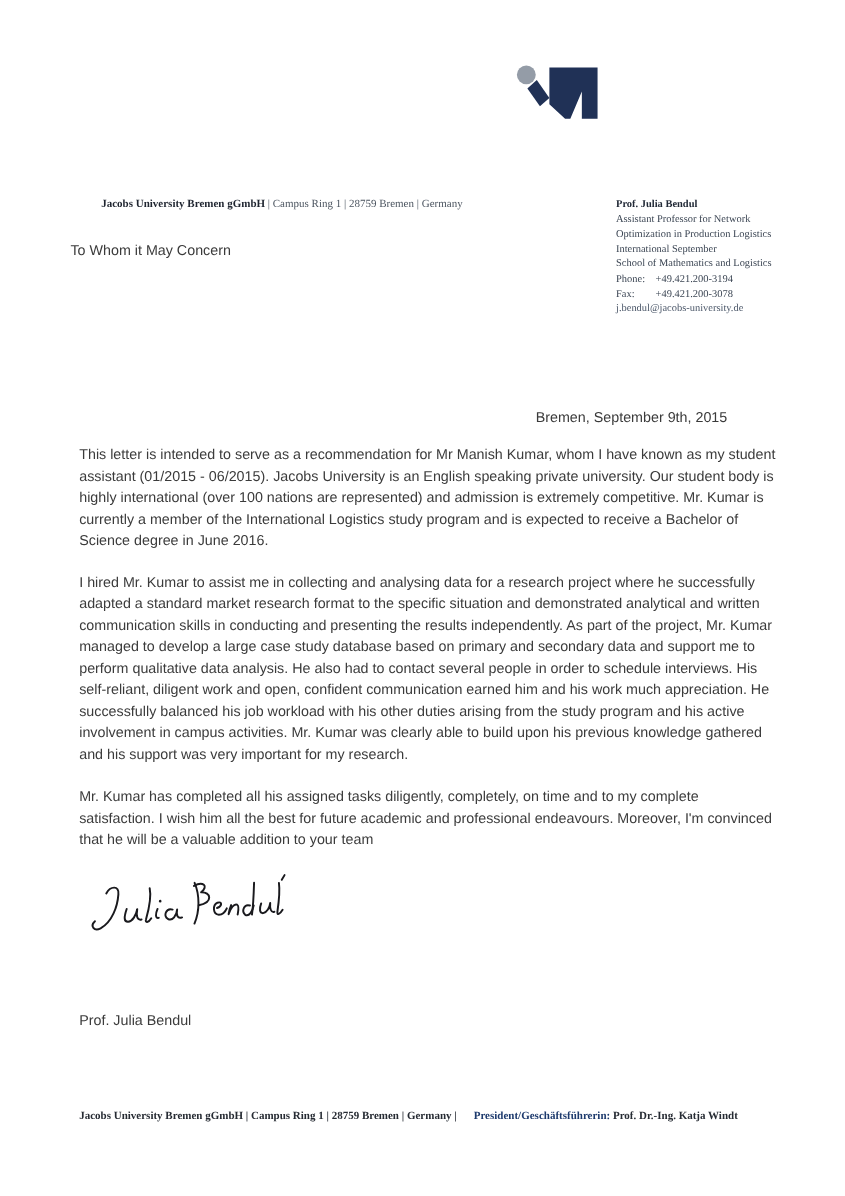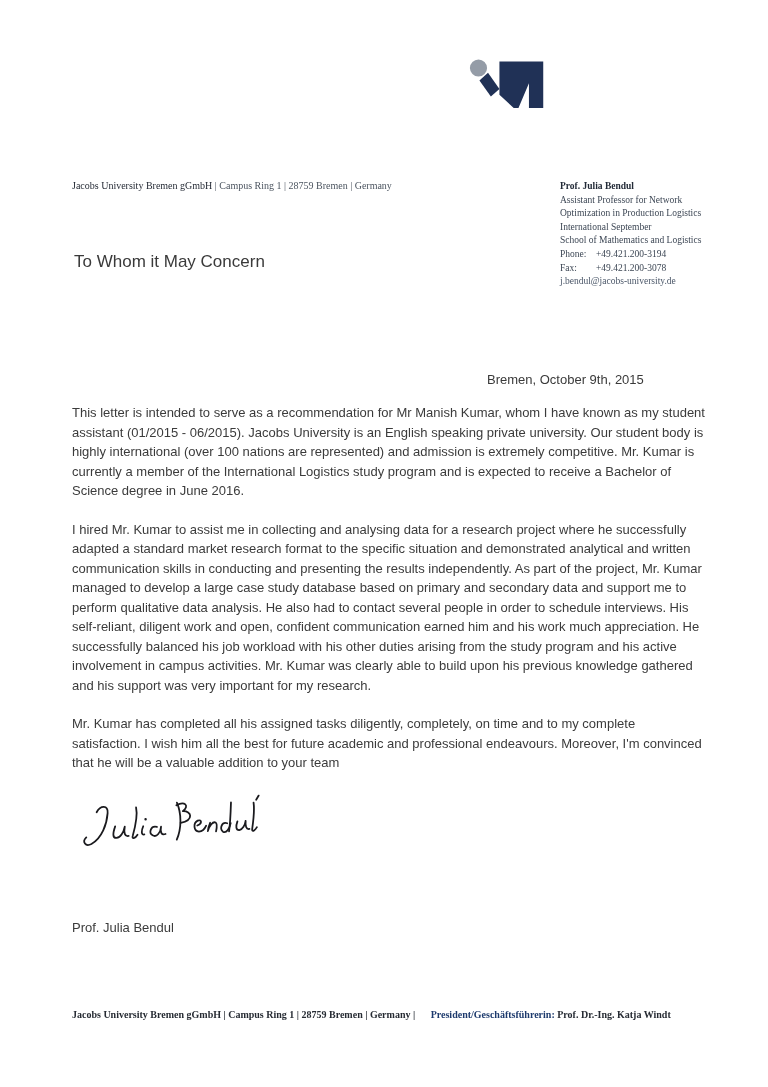--- a/index.html
+++ b/index.html
@@ -8,29 +8,29 @@
     font-family:"Liberation Sans",sans-serif;color:#3a3a3a;overflow:hidden;
   }
   
   .logo{position:absolute;left:468px;top:56px;display:flex;align-items:flex-start;}
   .logo-mark{width:80px;height:66px;}
   .logo-text{margin-left:10px;margin-top:28px;font-size:15.5px;letter-spacing:2px;
     color:#646d78;line-height:19px;font-weight:400;}
   
   .header-line{position:absolute;left:72px;top:180px;font-family:"Liberation Serif",serif;
     font-size:10px;color:#4c5560;white-space:nowrap;}
-  .header-line .b{font-weight:normal;color:#1f2530;}
+  .header-line .b{font-weight:bold;color:#1f2530;margin-left:20px;}
   
   .contact{position:absolute;left:560px;top:180px;width:170px;
     font-family:"Liberation Serif",serif;font-size:9.5px;line-height:13.6px;color:#3c4654;}
   .contact .name{font-weight:bold;color:#222a37;}
   .contact .lbl{display:inline-block;width:36px;}
   .contact .email{color:#4a5668;}
   
-  .heading{position:absolute;left:74px;top:220px;font-size:17px;color:#3a3a3a;margin-top:32px;}
+  .heading{position:absolute;left:64px;top:220px;font-size:13px;color:#3a3a3a;}
   .dateline{position:absolute;left:487px;top:372px;font-size:13px;color:#3a3a3a;}
   
   .body-text{position:absolute;left:72px;top:403px;width:633px;font-size:13px;
     line-height:19.5px;color:#3b3b3b;}
   .body-text p{margin:0 0 19px 0;}
   .body-text .salutation{margin:0 0 13px 0;}
   
   .signature{position:absolute;left:74px;top:792px;}
   
   .signblock{position:absolute;left:72px;top:919px;font-size:13px;line-height:18.5px;color:#3b3b3b;}
@@ -67,21 +67,21 @@
       <span class="lbl">Phone:</span><span>+49.421.200-3194</span>
     </div>
     <div>
       <span class="lbl">Fax:</span><span>+49.421.200-3078</span>
     </div>
     <div class="email">j.bendul@jacobs-university.de</div>
   </div>
 
   <div class="heading">To Whom it May Concern</div>
 
-  <div class="dateline">Bremen, October 9th, 2015</div>
+  <div class="dateline">Bremen, September 9th, 2015</div>
 
   <div class="body-text">
     <p>This letter is intended to serve as a recommendation for Mr Manish Kumar, whom I have known as my student assistant (01/2015 - 06/2015). Jacobs University is an English speaking private university. Our student body is highly international (over 100 nations are represented) and admission is extremely competitive. Mr. Kumar is currently a member of the International Logistics study program and is expected to receive a Bachelor of Science degree in June 2016.</p>
     <p>I hired Mr. Kumar to assist me in collecting and analysing data for a research project where he successfully adapted a standard market research format to the specific situation and demonstrated analytical and written communication skills in conducting and presenting the results independently. As part of the project, Mr. Kumar managed to develop a large case study database based on primary and secondary data and support me to perform qualitative data analysis. He also had to contact several people in order to schedule interviews. His self-reliant, diligent work and open, confident communication earned him and his work much appreciation. He successfully balanced his job workload with his other duties arising from the study program and his active involvement in campus activities. Mr. Kumar was clearly able to build upon his previous knowledge gathered and his support was very important for my research.</p>
     <p>Mr. Kumar has completed all his assigned tasks diligently, completely, on time and to my complete satisfaction. I wish him all the best for future academic and professional endeavours. Moreover, I'm convinced that he will be a valuable addition to your team</p>
   </div>
 
   <div class="signature">
     <svg width="188" height="62" viewBox="0 0 275 82" aria-hidden="true">
       <title>Julia Bendul</title>

